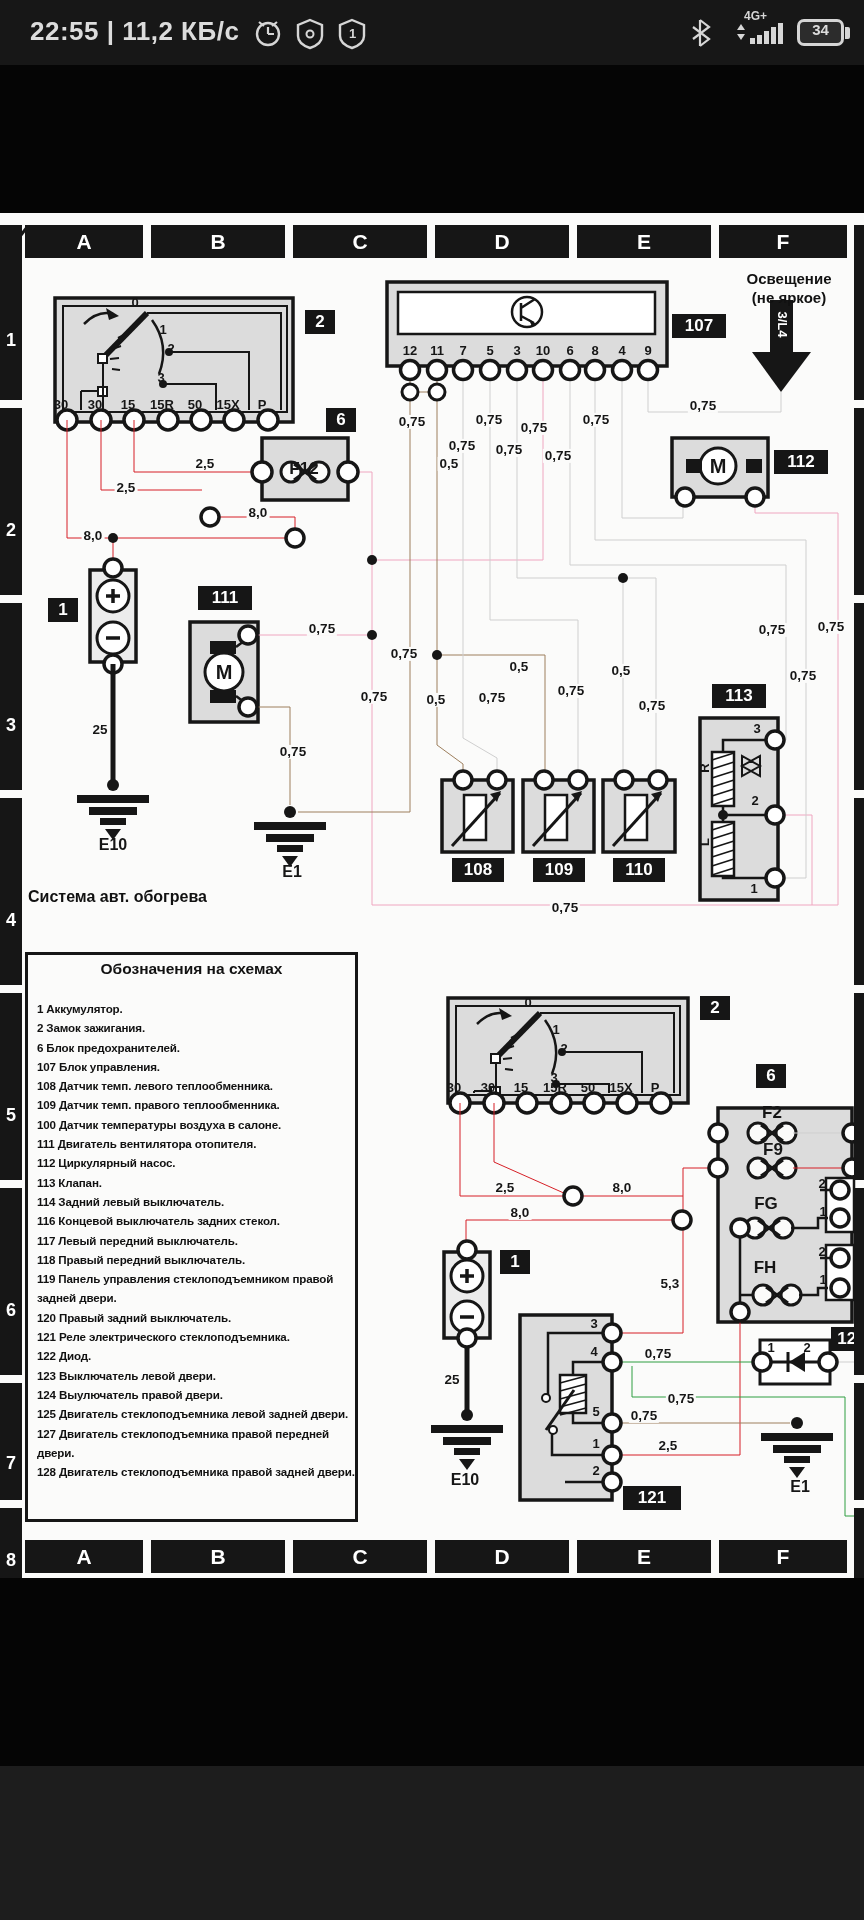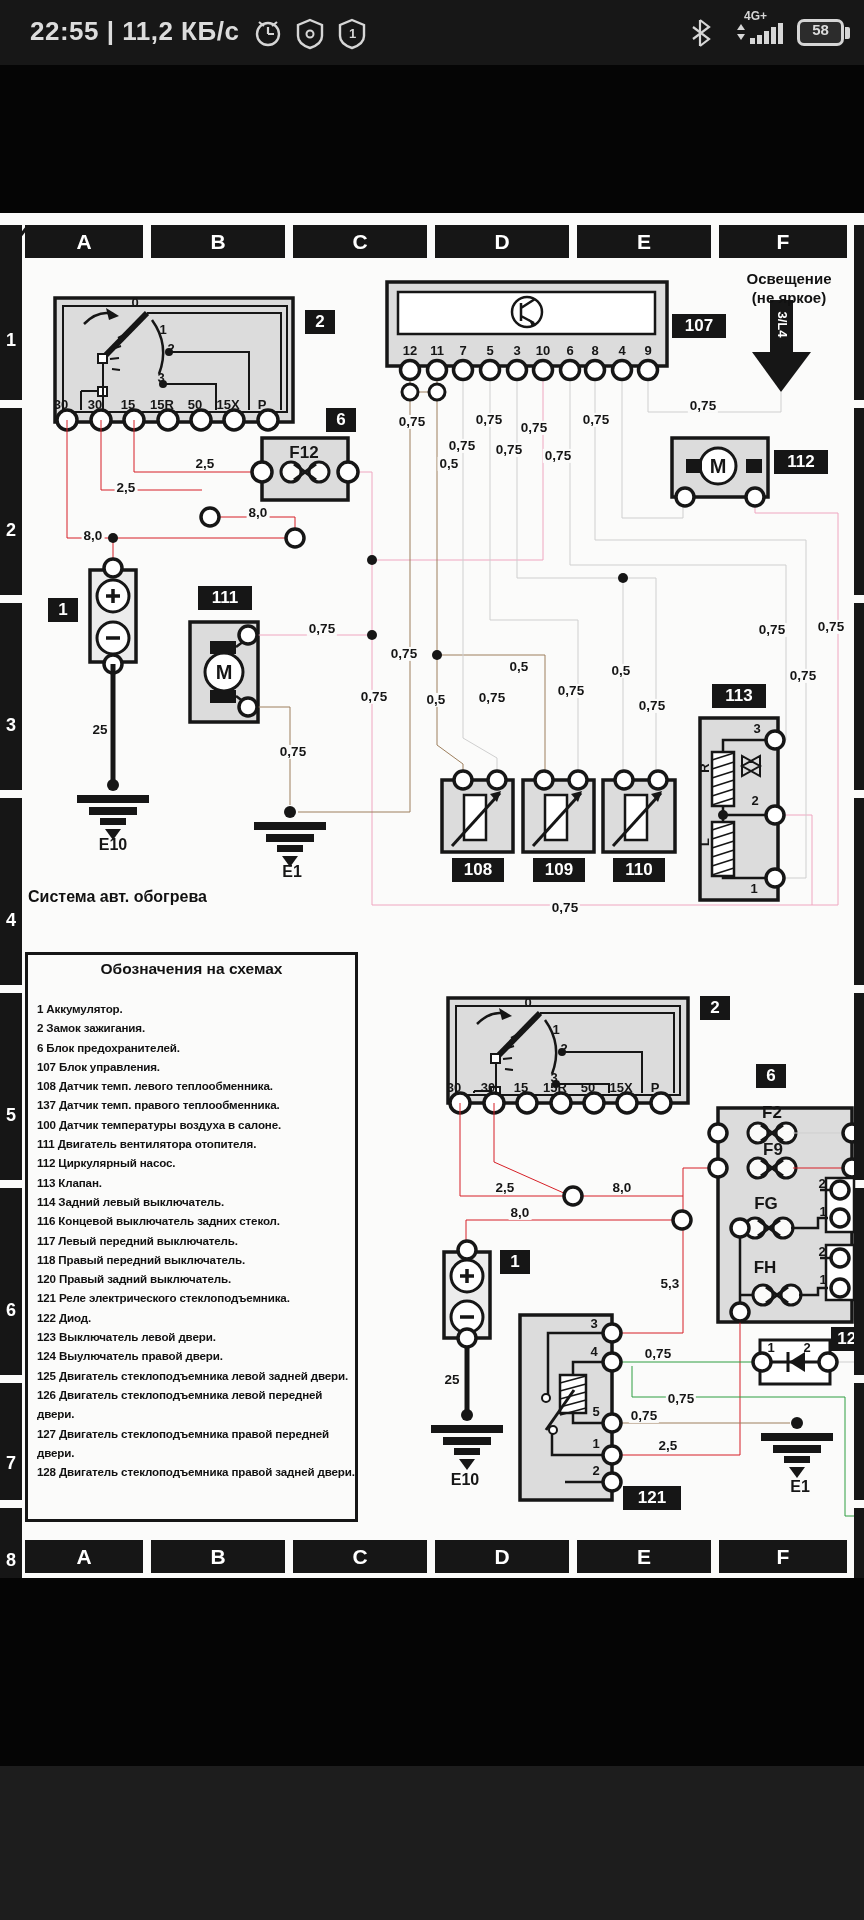--- a/index.html
+++ b/index.html
@@ -43,21 +43,21 @@
 </head>
 <body>
 
 <div class="screen">
 
   <div class="statusbar">
     <div class="st-text">22:55 | 11,2 КБ/с</div>
     <div class="netlbl">4G+</div>
     <div class="batt"></div>
     <div class="batt-nub"></div>
-    <div class="batt-num">58</div>
+    <div class="batt-num">34</div>
     <div class="abs" style="left:346px;top:26px;width:13px;text-align:center;font-size:13px;font-weight:bold;color:#d6d6d6;">1</div>
   </div>
 
   <div class="band" style="top:65px;height:148px;"></div>
   <div class="sheet-bg"></div>
   <div class="band" style="top:1578px;height:188px;"></div>
 
   <svg id="gfx" class="gfx" width="864" height="1920" viewBox="0 0 864 1920">
       <path d="M0,262 L28,226" stroke="#161616" stroke-width="3" fill="none"></path>
       <rect x="55" y="298" width="238" height="124" fill="#dcdcdc" stroke="#161616" stroke-width="3.5"></rect>
@@ -366,54 +366,54 @@
     <div class="tag" style="left:48px;top:598px;width:22px;">1</div>
     <div class="tag" style="left:198px;top:586px;width:46px;">111</div>
     <div class="tag" style="left:774px;top:450px;width:46px;">112</div>
     <div class="tag" style="left:712px;top:684px;width:46px;">113</div>
     <div class="tag" style="left:452px;top:858px;width:44px;">108</div>
     <div class="tag" style="left:533px;top:858px;width:44px;">109</div>
     <div class="tag" style="left:613px;top:858px;width:44px;">110</div>
 
     <div class="pl big" style="left:113px;top:845px;">E10</div>
     <div class="pl big" style="left:292px;top:872px;">E1</div>
-    <div class="pl fz17" style="left:304px;top:452px;">F12</div>
+    <div class="pl fz17" style="left:304px;top:468px;">F12</div>
     <div class="abs" style="left:718px;top:270px;width:142px;text-align:center;font-size:15px;font-weight:bold;color:#111;">Освещение</div>
     <div class="abs" style="left:718px;top:289px;width:142px;text-align:center;font-size:15px;font-weight:bold;color:#111;">(не яркое)</div>
     <div class="abs rot90" style="left:759px;top:317px;width:46px;text-align:center;font-size:13px;font-weight:bold;color:#fff;">3/L4</div>
     <div class="abs" style="left:28px;top:888px;font-size:16px;font-weight:bold;color:#111;">Система авт. обогрева</div>
     <div class="mtxt" style="left:224px;top:672px;">M</div>
     <div class="mtxt" style="left:718px;top:466px;">M</div>
     <div class="pl rotm90" style="left:704px;top:768px;">R</div>
     <div class="pl rotm90" style="left:704px;top:842px;">L</div>
 
     <div class="leg-box"></div>
     <div class="leg-title">Обозначения на схемах</div>
     <div class="leg-items" id="leg-items">
         <div>1 Аккумулятор.</div>
         <div>2 Замок зажигания.</div>
         <div>6 Блок предохранителей.</div>
         <div>107 Блок управления.</div>
         <div>108 Датчик темп. левого теплообменника.</div>
-        <div>137 Датчик темп. правого теплообменника.</div>
+        <div>109 Датчик темп. правого теплообменника.</div>
         <div>100 Датчик температуры воздуха в салоне.</div>
         <div>111 Двигатель вентилятора отопителя.</div>
         <div>112 Циркулярный насос.</div>
         <div>113 Клапан.</div>
         <div>114 Задний левый выключатель.</div>
         <div>116 Концевой выключатель задних стекол.</div>
         <div>117 Левый передний выключатель.</div>
         <div>118 Правый передний выключатель.</div>
+        <div>119 Панель управления стеклоподъемником правой задней двери.</div>
         <div>120 Правый задний выключатель.</div>
         <div>121 Реле электрического стеклоподъемника.</div>
         <div>122 Диод.</div>
         <div>123 Выключатель левой двери.</div>
         <div>124 Выулючатель правой двери.</div>
         <div>125 Двигатель стеклоподъемника левой задней двери.</div>
-        <div>126 Двигатель стеклоподъемника левой передней двери.</div>
         <div>127 Двигатель стеклоподъемника правой передней двери.</div>
         <div>128 Двигатель стеклоподъемника правой задней двери.</div>
       </div>
 
     <div class="tag" style="left:700px;top:996px;width:22px;">2</div>
     <div class="tag" style="left:756px;top:1064px;width:22px;">6</div>
     <div class="tag" style="left:500px;top:1250px;width:22px;">1</div>
     <div class="tag" style="left:623px;top:1486px;width:50px;">121</div>
     <div class="tag" style="left:831px;top:1327px;width:33px;">122</div>
     <div class="pl big" style="left:465px;top:1480px;">E10</div>

